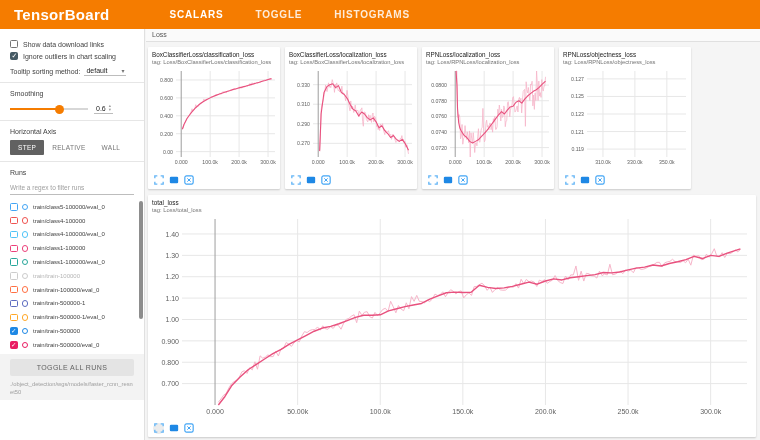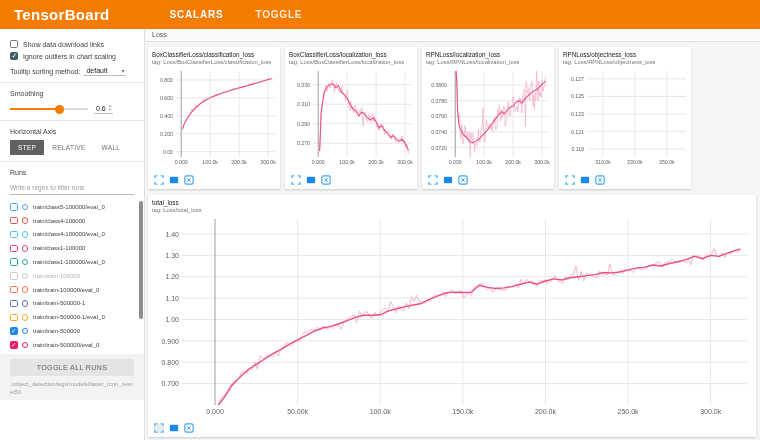--- a/index.html
+++ b/index.html
@@ -74,20 +74,21 @@
   svg.chart { cursor:crosshair; }
 </style>
 </head>
 <body>
 
 <div class="header">
   <div class="logo">TensorBoard</div>
   <div class="tabs">
     <div class="tab active">SCALARS</div>
     <div class="tab">TOGGLE</div>
+    <div class="tab">HISTOGRAMS</div>
   </div>
 </div>
 
 <div class="sidebar">
 
   <div class="side-sec">
     <div class="chk-row">
       <span class="chk"></span>
       <span>Show data download links</span>
     </div>

